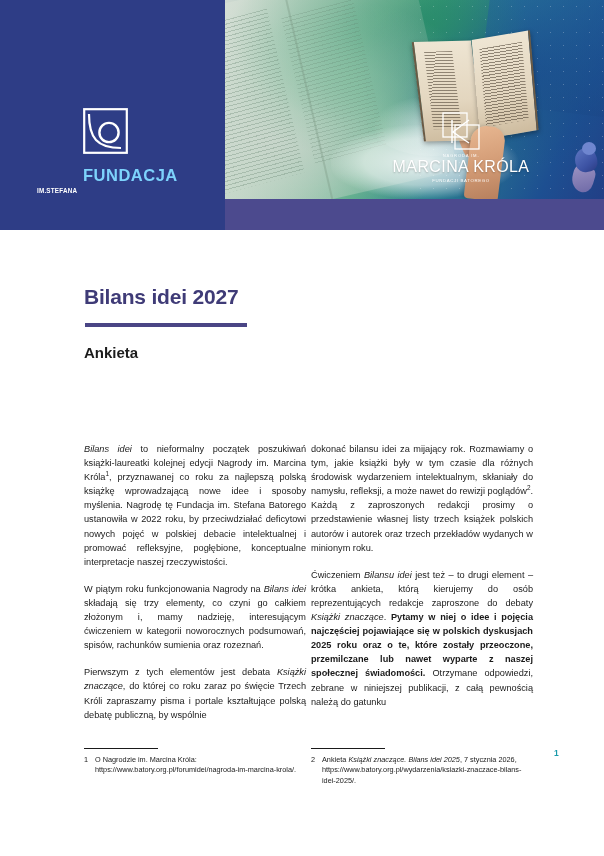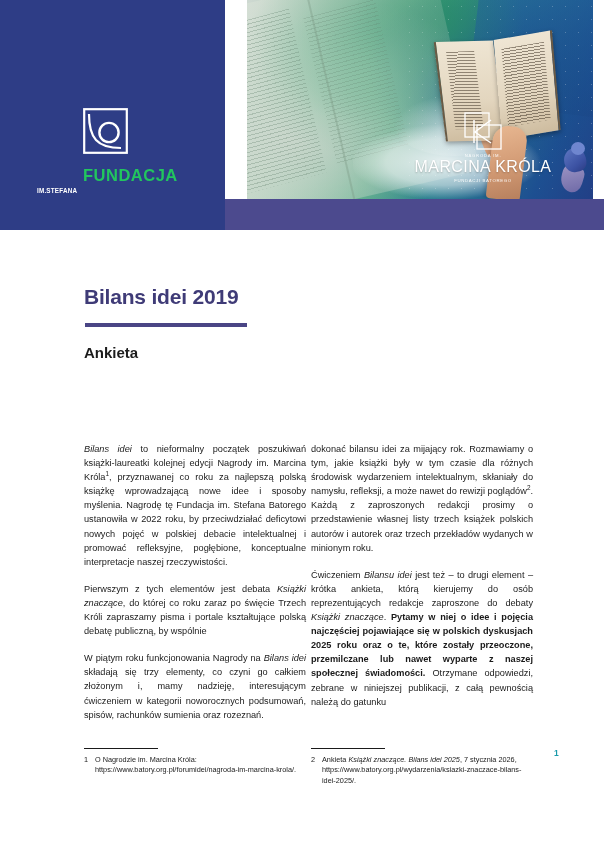--- a/index.html
+++ b/index.html
@@ -26,25 +26,24 @@
   .header-left {
     position: absolute;
     left: 0; top: 0;
     width: 225px;
     height: 230px;
     background: #2e3d86;
   }
   .header-photo {
     position: absolute;
     left: 225px; top: 0;
-    width: 346px;
+    width: 379px;
     height: 199px;
     overflow: hidden;
     background: #4c1d95;
-    margin-left: 22px;
   }
   .header-strip {
     position: absolute;
     left: 225px; top: 199px;
     width: 379px;
     height: 31px;
     background: #4c4a8e;
   }
 
   
@@ -208,21 +207,21 @@
     position: relative;
     width: 45px; height: 46px;
     margin-left: 21px;
   }
   .fund-text {
     margin-top: 13px;
     position: relative;
     height: 36px;
   }
   .fund-line1, .fund-line2 {
-    color: #22c55e;
+    color: #7dd3fc;
     font-weight: 700;
     letter-spacing: 0.5px;
     line-height: 1.0;
   }
   .fund-line1 { font-size: 16.5px; margin-left: 21px; }
   .fund-line2 { font-size: 16.5px; margin-left: 21px; margin-top: 2px; }
   .fund-im {
     position: absolute;
     left: -25px; top: 20px;
     color: #ffffff;
@@ -402,28 +401,28 @@
       </div>
       <div class="mk-sup">NAGRODA IM.</div>
       <div class="mk-name">MARCINA KRÓLA</div>
       <div class="mk-sub">FUNDACJI BATOREGO</div>
     </div>
   </div>
 
   <div class="header-strip"></div>
 </div>
 
-<div class="page-title">Bilans idei 2019</div>
+<div class="page-title">Bilans idei 2027</div>
 <div class="title-rule"></div>
 <div class="subtitle">Ankieta</div>
 
 <div class="col left" id="col-left">
     <p><i>Bilans idei</i><span> to nieformalny początek poszukiwań książki-laureatki kolejnej edycji Nagrody im. Marcina Króla</span><sup>1</sup><span>, przyznawanej co roku za najlepszą polską książkę wprowadzającą nowe idee i sposoby myślenia. Nagrodę tę Fundacja im. Stefana Batorego ustanowiła w 2022 roku, by przeciwdziałać deficytowi nowych pojęć w polskiej debacie intelektualnej i promować refleksyjne, pogłębione, konceptualne interpretacje naszej rzeczywistości.</span></p>
+    <p><span>W piątym roku funkcjonowania Nagrody na </span><i>Bilans idei</i><span> składają się trzy elementy, co czyni go całkiem złożonym i, mamy nadzieję, interesującym ćwiczeniem w kategorii noworocznych podsumowań, spisów, rachunków sumienia oraz rozeznań.</span></p>
     <p><span>Pierwszym z tych elementów jest debata </span><i>Książki znaczące</i><span>, do której co roku zaraz po święcie Trzech Króli zapraszamy pisma i portale kształtujące polską debatę publiczną, by wspólnie</span></p>
-    <p><span>W piątym roku funkcjonowania Nagrody na </span><i>Bilans idei</i><span> składają się trzy elementy, co czyni go całkiem złożonym i, mamy nadzieję, interesującym ćwiczeniem w kategorii noworocznych podsumowań, spisów, rachunków sumienia oraz rozeznań.</span></p>
   </div>
 <div class="col right" id="col-right">
     <p><span>dokonać bilansu idei za mijający rok. Rozmawiamy o tym, jakie książki były w tym czasie dla różnych środowisk wydarzeniem intelektualnym, skłaniały do namysłu, refleksji, a może nawet do rewizji poglądów</span><sup>2</sup><span>. Każdą z zaproszonych redakcji prosimy o przedstawienie własnej listy trzech książek polskich autorów i autorek oraz trzech przekładów wydanych w minionym roku.</span></p>
     <p><span>Ćwiczeniem </span><i>Bilansu idei</i><span> jest też – to drugi element – krótka ankieta, którą kierujemy do osób reprezentujących redakcje zaproszone do debaty </span><i>Książki znaczące</i><span>. </span><b>Pytamy w niej o idee i pojęcia najczęściej pojawiające się w polskich dyskusjach 2025 roku oraz o te, które zostały przeoczone, przemilczane lub nawet wyparte z naszej społecznej świadomości.</b><span> Otrzymane odpowiedzi, zebrane w niniejszej publikacji, z całą pewnością należą do gatunku</span></p>
   </div>
 
 <div class="footnotes left">
   <div class="fn-rule"></div>
   <div class="fn-item">
     <span class="fn-num">1</span>

